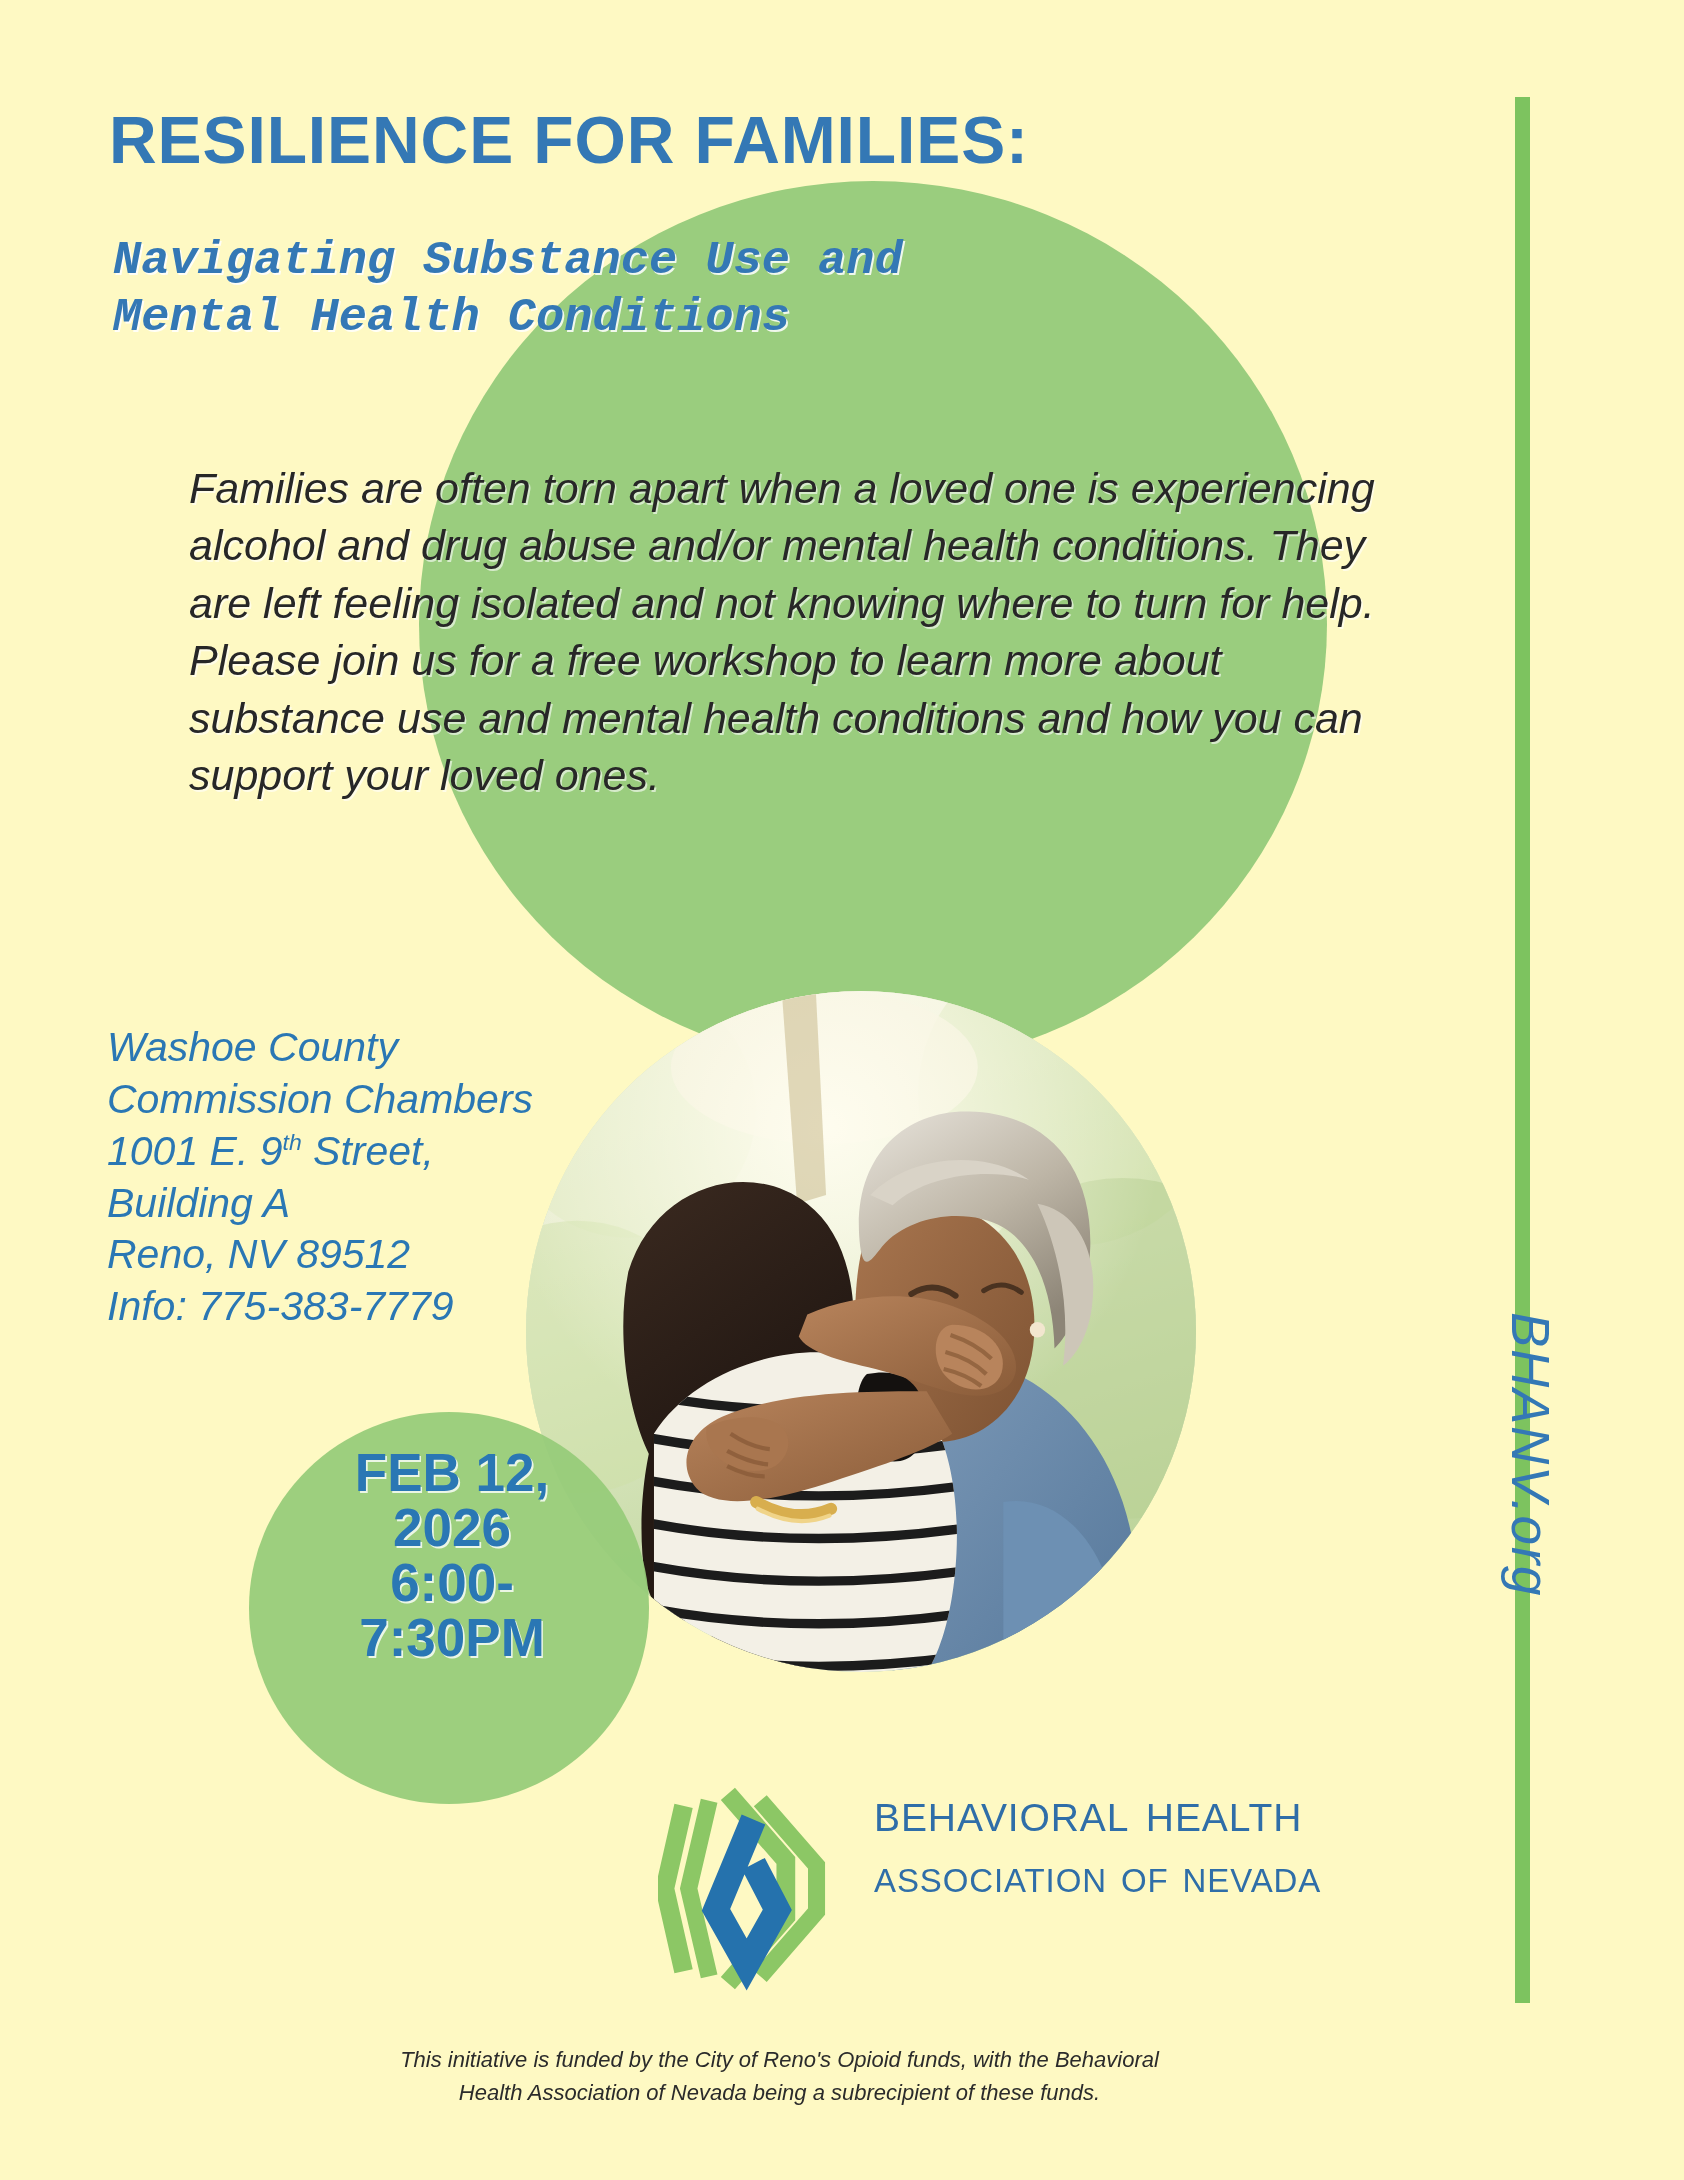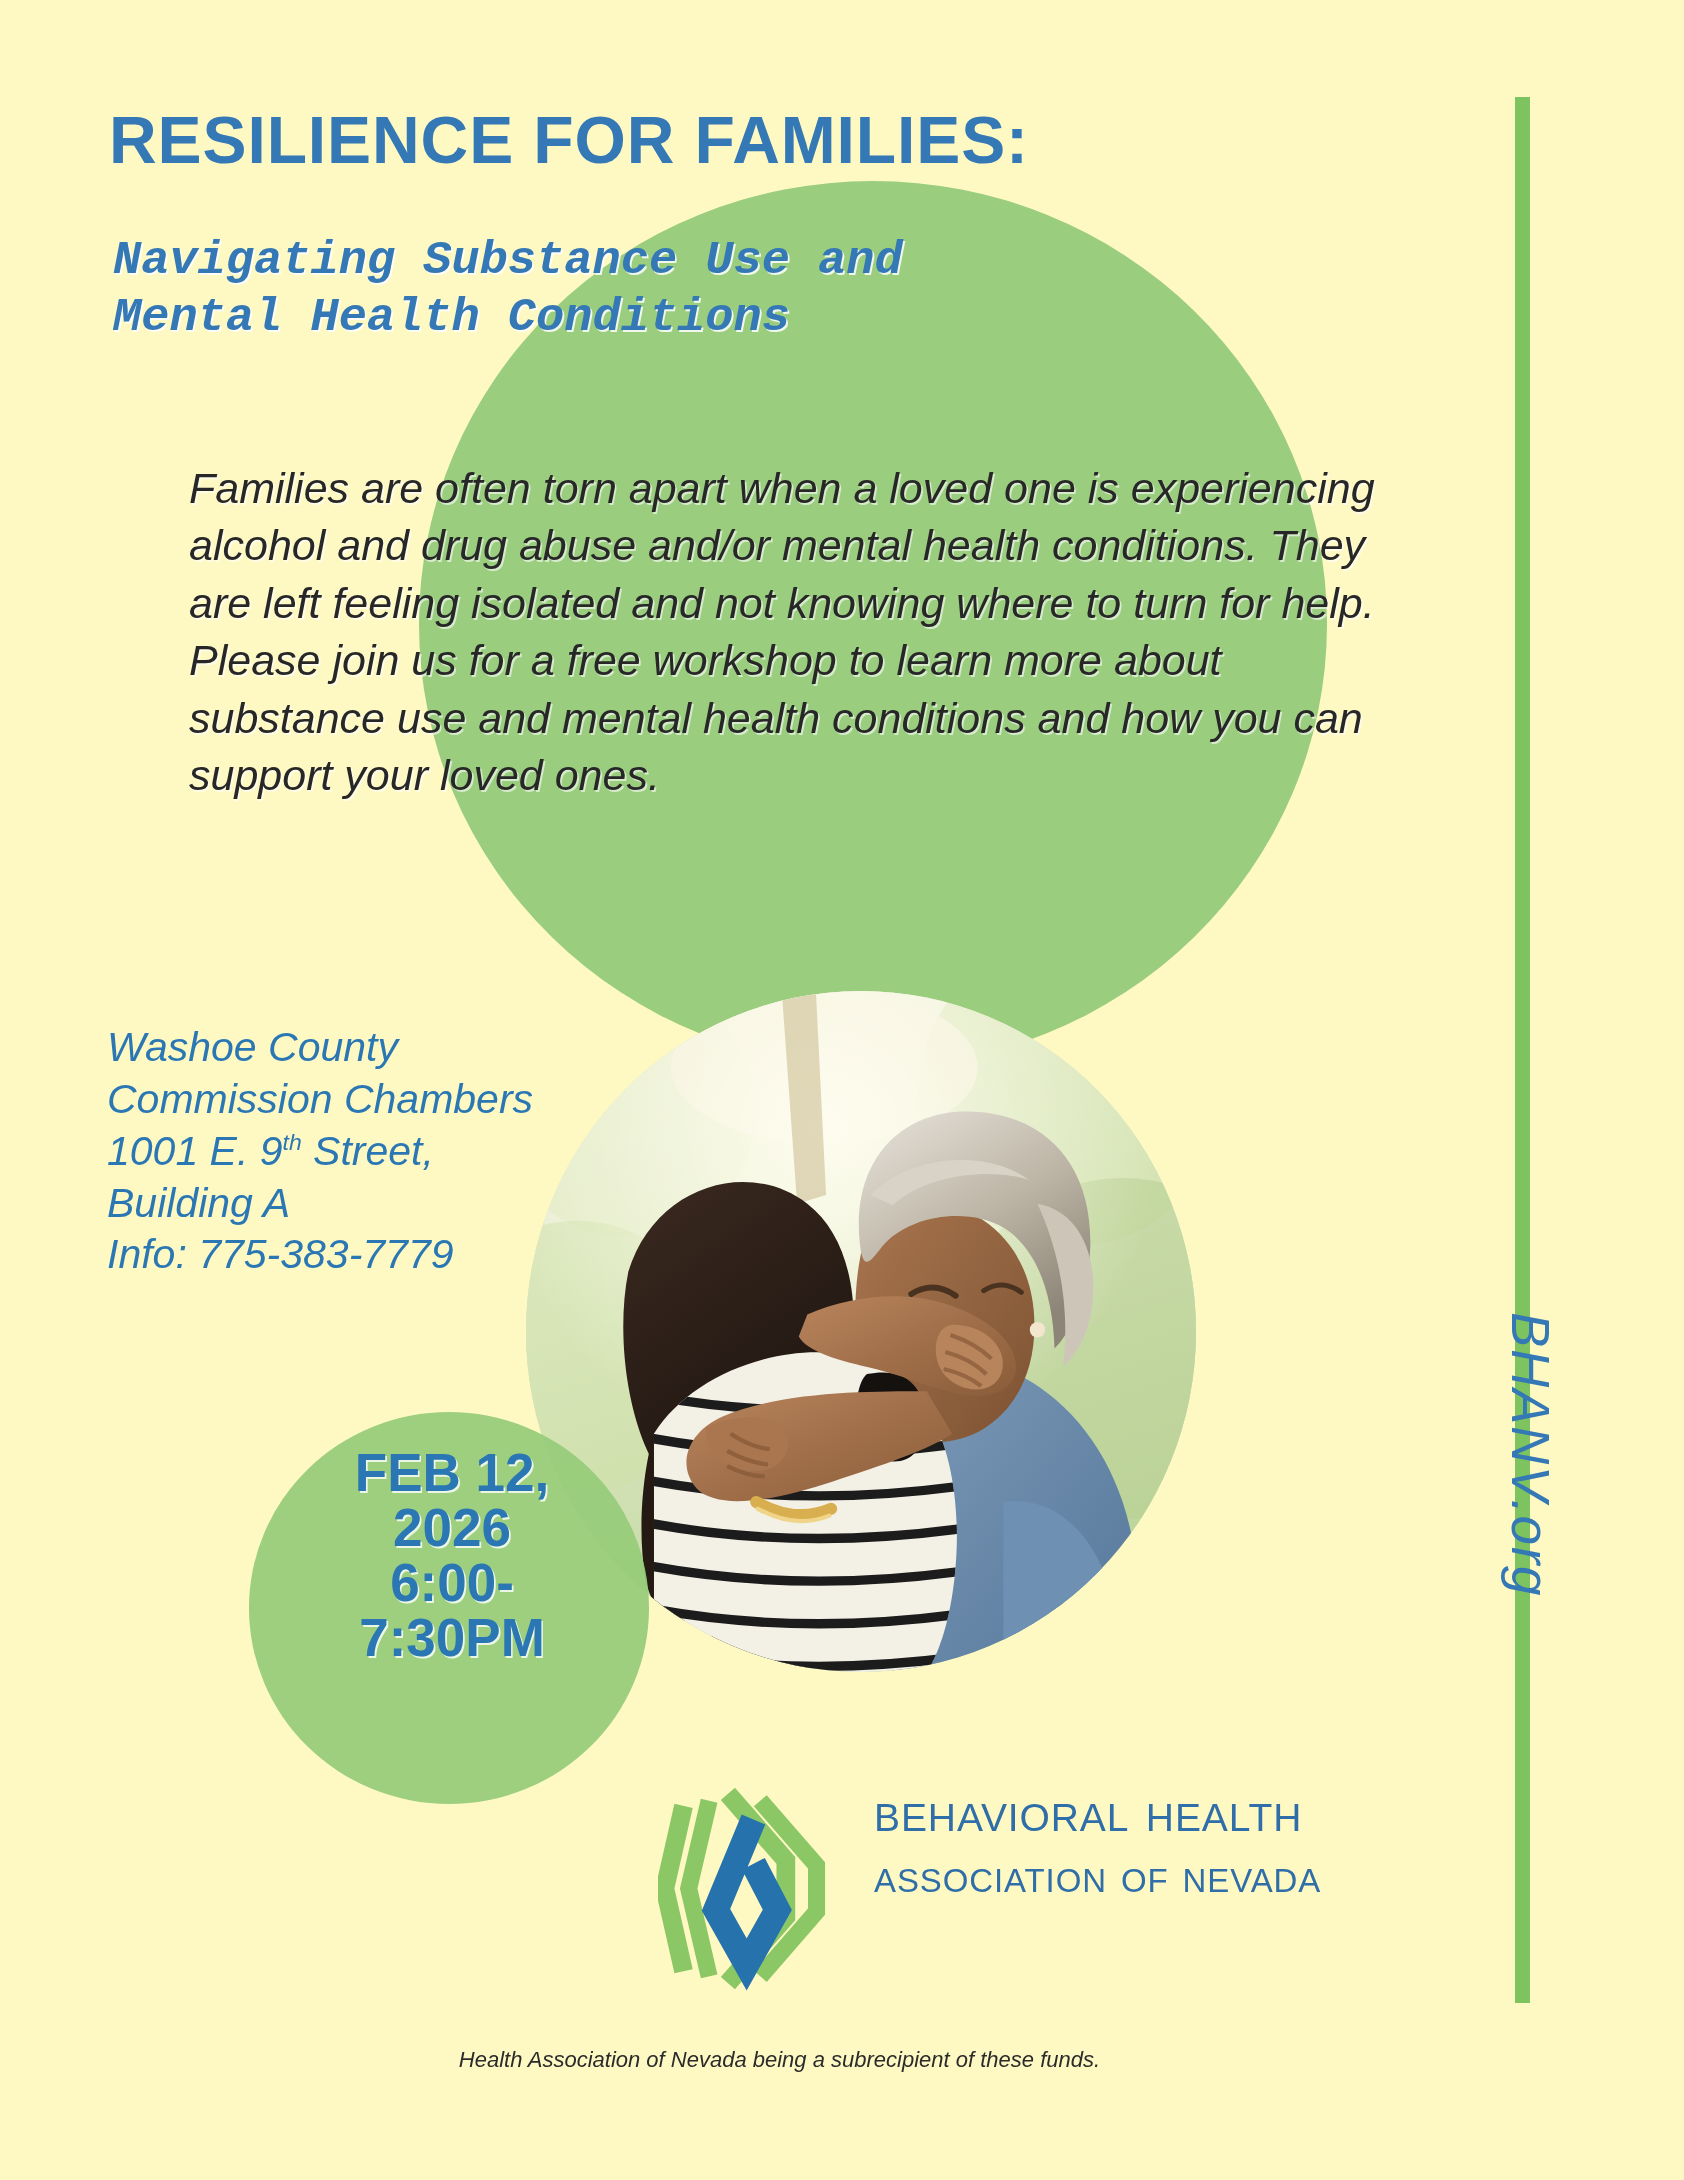--- a/index.html
+++ b/index.html
@@ -304,20 +304,21 @@
       <div>Mental Health Conditions</div>
     </div>
 
     <div class="body-copy">Families are often torn apart when a loved one is experiencing alcohol and drug abuse and/or mental health conditions. They are left feeling isolated and not knowing where to turn for help. Please join us for a free workshop to learn more about substance use and mental health conditions and how you can support your loved ones.</div>
 
     <div class="venue">
       <div>Washoe County</div>
       <div>Commission Chambers</div>
       <div><span>1001 E. 9</span><sup>th</sup><span> Street,</span></div>
       <div>Building A</div>
+      <div>Reno, NV 89512</div>
       <div>Info: 775-383-7779</div>
     </div>
 
     <div class="date-badge">
       <div>FEB 12,</div>
       <div>2026</div>
       <div>6:00-</div>
       <div>7:30PM</div>
     </div>
 
@@ -341,18 +342,19 @@
           </g>
         </svg>
       </div>
       <div class="logo-text">
         <div class="logo-line1">Behavioral Health</div>
         <div class="logo-line2">Association of Nevada</div>
       </div>
     </div>
 
     <div class="footer-note">
+      <div>This initiative is funded by the City of Reno's Opioid funds, with the Behavioral</div>
       <div>Health Association of Nevada being a subrecipient of these funds.</div>
     </div>
 
   </div>
 </div>
 
 
 </body></html>

